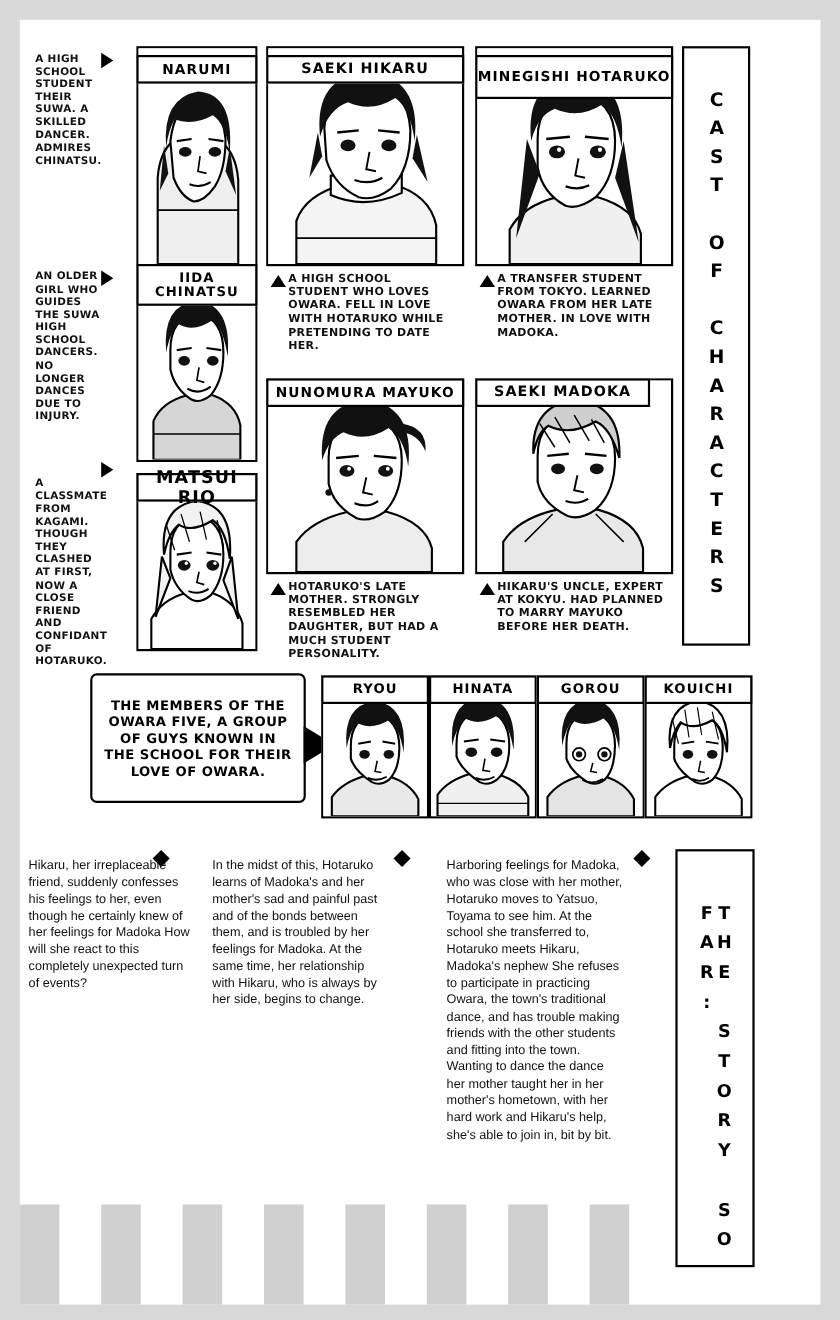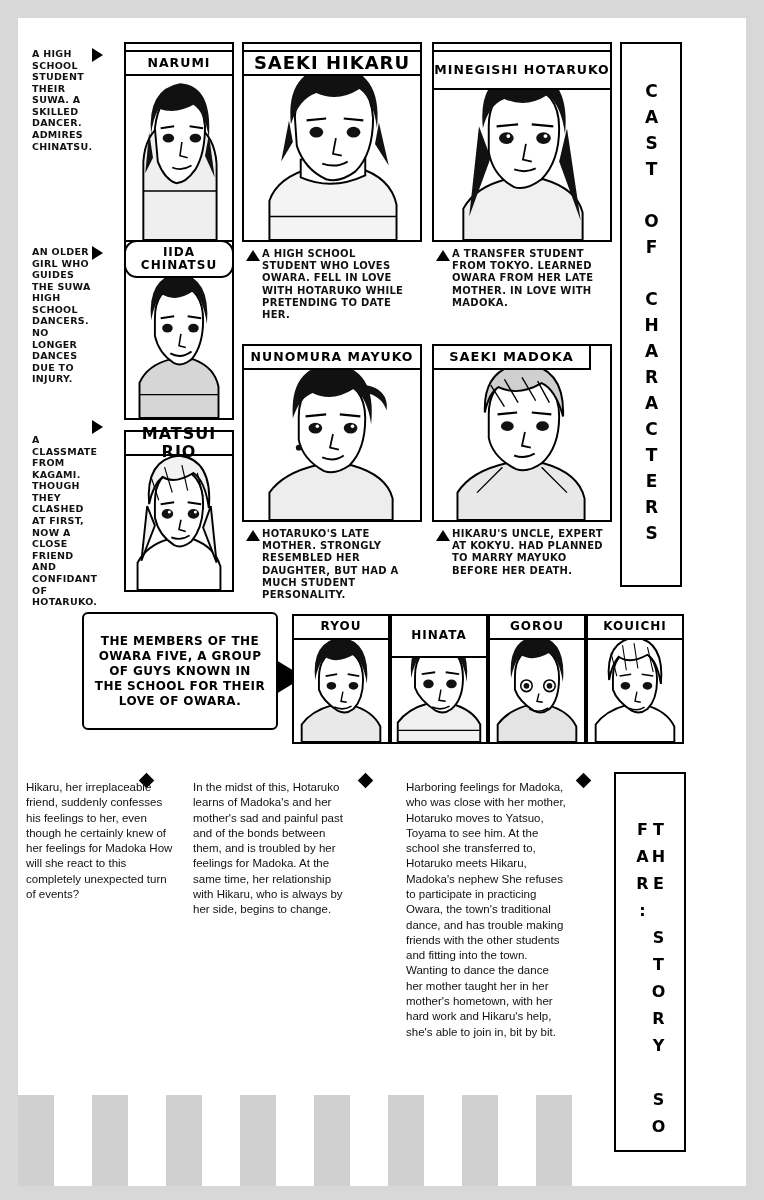--- a/index.html
+++ b/index.html
@@ -124,21 +124,21 @@
         <ellipse cx="74" cy="90" rx="7" ry="5.5" fill="#111"></ellipse>
         <ellipse cx="112" cy="90" rx="7" ry="5.5" fill="#111"></ellipse>
         <path d="M64 78 L84 76" stroke="#000" stroke-width="2.2" fill="none"></path>
         <path d="M102 76 L122 78" stroke="#000" stroke-width="2.2" fill="none"></path>
         <path d="M94 96 L91 112 L100 114" stroke="#000" stroke-width="1.8" fill="none"></path>
         <path d="M80 122 Q94 127 106 120" stroke="#000" stroke-width="2" fill="none"></path>
         <path d="M26 176 L156 176" stroke="#000" stroke-width="1.4" fill="none"></path>
       </svg>
     </div>
   </div>
-  <div class="nameplate" style="left:242px;top:50px;width:180px;height:26px;font-size:18px;">SAEKI HIKARU</div>
+  <div class="nameplate" style="left:242px;top:50px;width:180px;height:26px;font-size:13px;">SAEKI HIKARU</div>
   <div class="tri tri-up" style="left:246px;top:250px;"></div>
   <div class="desc" style="left:262px;top:248px;width:150px;font-size:10px;">A HIGH SCHOOL STUDENT WHO LOVES OWARA. FELL IN LOVE WITH HOTARUKO WHILE PRETENDING TO DATE HER.</div>
 
   <div class="panel" style="left:432px;top:42px;width:180px;height:200px;">
     <div class="art">
       <svg viewBox="0 0 180 200" preserveAspectRatio="none">
         <rect x="0" y="0" width="180" height="200" fill="#fff"></rect>
         <path d="M30 200 L30 168 Q42 146 74 138 L112 138 Q146 148 152 172 L152 200 Z" fill="#f0f0f0" stroke="#000" stroke-width="2"></path>
         <path d="M56 84 Q56 46 92 42 Q128 46 128 86 Q128 120 110 138 Q94 150 82 146 Q60 134 56 110 Z" fill="#fff" stroke="#000" stroke-width="2"></path>
         <path d="M50 86 Q44 30 92 26 Q140 30 134 92 Q130 62 116 52 Q94 66 72 56 Q56 62 50 86 Z" fill="#111"></path>
@@ -172,21 +172,21 @@
         <ellipse cx="43" cy="88" rx="5.5" ry="4.5" fill="#111"></ellipse>
         <ellipse cx="70" cy="88" rx="5.5" ry="4.5" fill="#111"></ellipse>
         <path d="M36 78 L50 76" stroke="#000" stroke-width="2" fill="none"></path>
         <path d="M64 76 L78 78" stroke="#000" stroke-width="2" fill="none"></path>
         <path d="M57 94 L55 106 L62 108" stroke="#000" stroke-width="1.6" fill="none"></path>
         <path d="M46 114 Q57 120 68 112" stroke="#000" stroke-width="2" fill="none"></path>
         <path d="M14 156 L96 156" stroke="#000" stroke-width="1.3" fill="none"></path>
       </svg>
     </div>
   </div>
-  <div class="nameplate" style="left:124px;top:240px;width:110px;height:38px;font-size:12px;border-radius:13px;">IIDA CHINATSU</div>
+  <div class="nameplate" style="left:124px;top:240px;width:110px;height:38px;font-size:12px;">IIDA CHINATSU</div>
 
   <div class="panel" style="left:242px;top:344px;width:180px;height:178px;">
     <div class="art">
       <svg viewBox="0 0 180 178" preserveAspectRatio="none">
         <rect x="0" y="0" width="180" height="178" fill="#fff"></rect>
         <path d="M26 178 L26 150 Q40 130 74 122 L110 122 Q146 132 152 156 L152 178 Z" fill="#ededed" stroke="#000" stroke-width="2"></path>
         <path d="M56 72 Q56 38 90 34 Q124 38 124 74 Q124 106 108 122 Q94 132 82 128 Q60 116 56 96 Z" fill="#fff" stroke="#000" stroke-width="2"></path>
         <path d="M50 74 Q46 22 90 18 Q136 22 130 80 Q126 52 112 44 Q90 58 70 48 Q56 54 50 74 Z" fill="#111"></path>
         <path d="M124 40 Q148 44 146 66 Q140 50 124 48 Z" fill="#111"></path>
         <ellipse cx="73" cy="84" rx="7" ry="5.5" fill="#111"></ellipse>
@@ -284,21 +284,21 @@
         <ellipse cx="38" cy="70" rx="5.5" ry="4.5" fill="#111"></ellipse>
         <ellipse cx="62" cy="70" rx="5.5" ry="4.5" fill="#111"></ellipse>
         <path d="M31 60 L45 58" stroke="#000" stroke-width="2" fill="none"></path>
         <path d="M56 58 L70 60" stroke="#000" stroke-width="2" fill="none"></path>
         <path d="M51 76 L49 87 L56 88" stroke="#000" stroke-width="1.5" fill="none"></path>
         <path d="M42 94 Q51 98 60 93" stroke="#000" stroke-width="1.7" fill="none"></path>
         <path d="M6 118 L92 118" stroke="#000" stroke-width="1.2" fill="none"></path>
       </svg>
     </div>
   </div>
-  <div class="nameplate" style="left:390px;top:614px;width:98px;height:44px;font-size:12px;">HINATA</div>
+  <div class="nameplate" style="left:390px;top:614px;width:98px;height:26px;font-size:12px;">HINATA</div>
 
   <div class="panel" style="left:488px;top:614px;width:98px;height:130px;">
     <div class="art">
       <svg viewBox="0 0 98 130" preserveAspectRatio="none">
         <rect x="0" y="0" width="98" height="130" fill="#fff"></rect>
         <path d="M8 130 L8 112 Q18 98 40 92 L60 92 Q82 98 90 114 L90 130 Z" fill="#e4e4e4" stroke="#000" stroke-width="2"></path>
         <path d="M26 62 Q26 36 49 32 Q72 36 72 64 Q72 86 62 96 Q54 102 46 98 Q30 88 26 76 Z" fill="#fff" stroke="#000" stroke-width="2"></path>
         <path d="M22 64 Q18 24 49 20 Q80 24 76 68 Q72 44 62 38 Q44 48 32 40 Q25 48 22 64 Z" fill="#111"></path>
         <ellipse cx="38" cy="72" rx="6" ry="6" fill="#fff" stroke="#000" stroke-width="1.6"></ellipse>
         <ellipse cx="62" cy="72" rx="6" ry="6" fill="#fff" stroke="#000" stroke-width="1.6"></ellipse>

